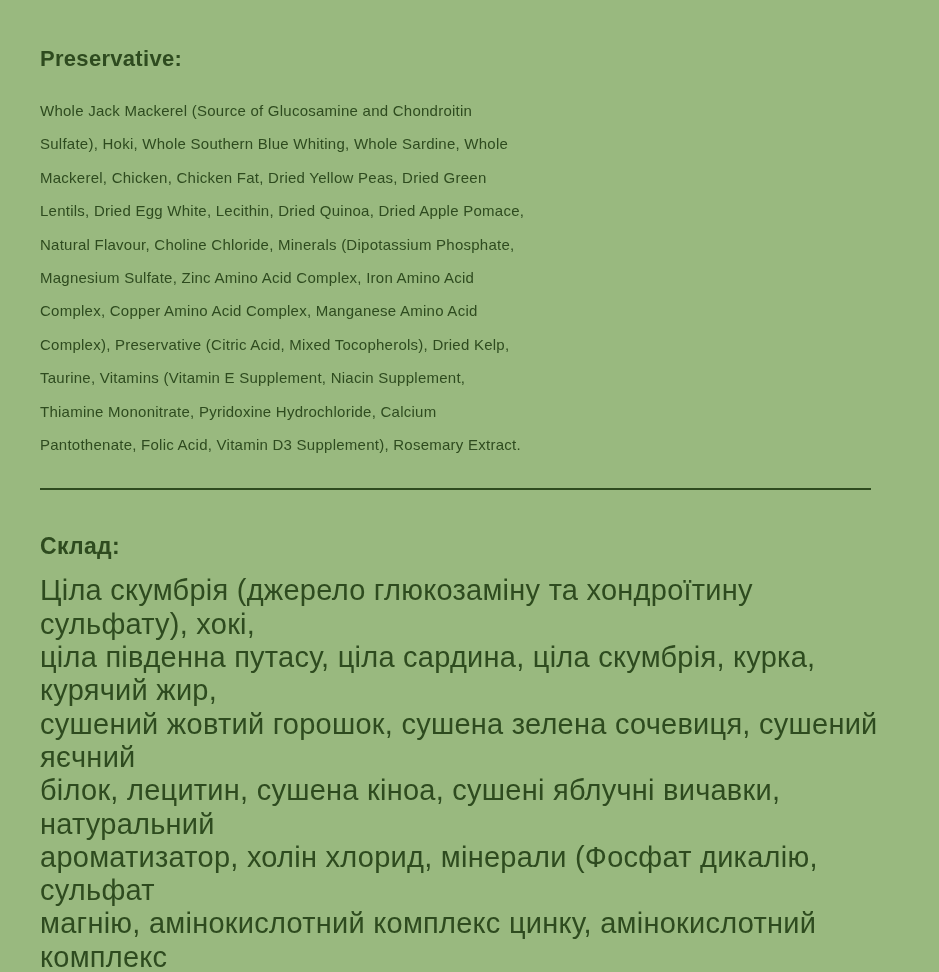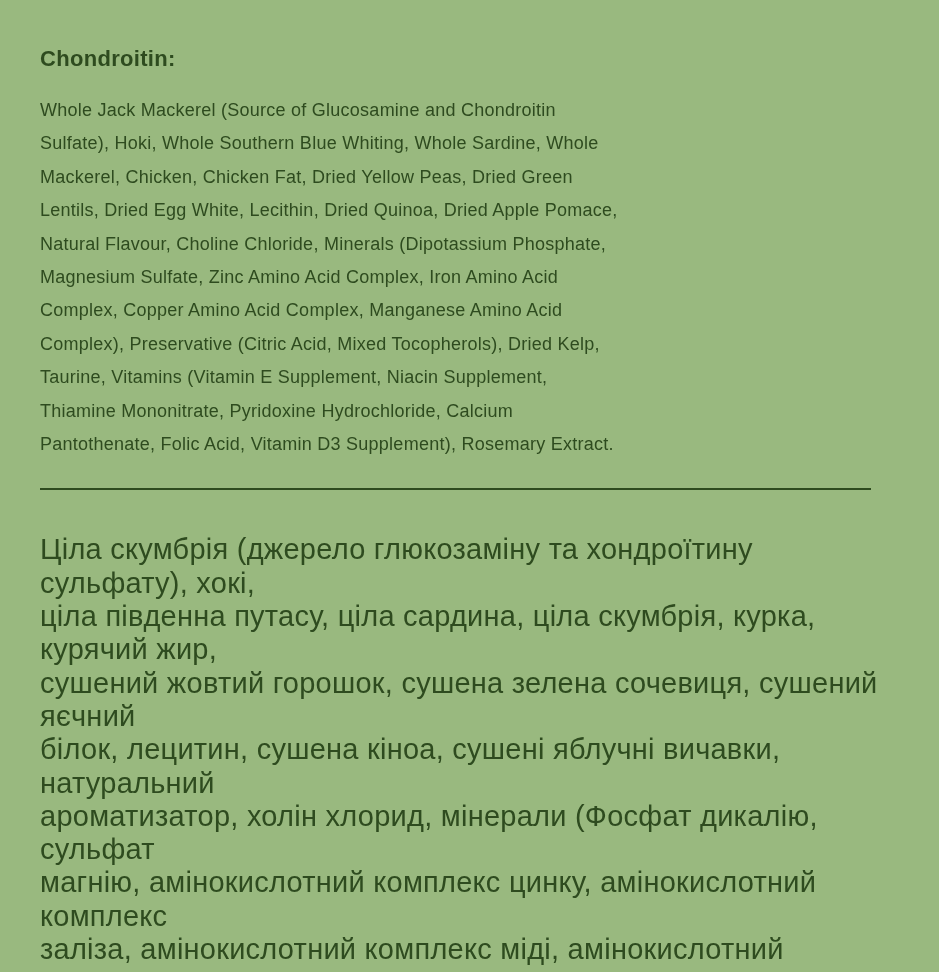--- a/index.html
+++ b/index.html
@@ -29,21 +29,21 @@
   }
   .section-heading.uk {
     font-size: 23px;
     margin-bottom: 14px;
   }
   .body-text {
     white-space: pre-line;
     letter-spacing: 0.25px;
   }
   .body-text.en {
-    font-size: 18px;
+    font-size: 15px;
     line-height: 33.4px;
   }
   .body-text.uk {
     font-size: 29px;
     line-height: 33.3px;
   }
   .divider {
     border: none;
     border-top: 2px solid var(--ink);
     width: 831px;
@@ -52,37 +52,38 @@
   .uk-section {
     margin-top: 43px;
   }
 </style>
 </head>
 <body>
 
 <div class="label">
 
   <section class="en-section">
-    <h2 class="section-heading en">Chondroitin:</h2>
+    <h2 class="section-heading en">Preservative:</h2>
     <p class="body-text en">Whole Jack Mackerel (Source of Glucosamine and Chondroitin
 Sulfate), Hoki, Whole Southern Blue Whiting, Whole Sardine, Whole
 Mackerel, Chicken, Chicken Fat, Dried Yellow Peas, Dried Green
 Lentils, Dried Egg White, Lecithin, Dried Quinoa, Dried Apple Pomace,
 Natural Flavour, Choline Chloride, Minerals (Dipotassium Phosphate,
 Magnesium Sulfate, Zinc Amino Acid Complex, Iron Amino Acid
 Complex, Copper Amino Acid Complex, Manganese Amino Acid
 Complex), Preservative (Citric Acid, Mixed Tocopherols), Dried Kelp,
 Taurine, Vitamins (Vitamin E Supplement, Niacin Supplement,
 Thiamine Mononitrate, Pyridoxine Hydrochloride, Calcium
 Pantothenate, Folic Acid, Vitamin D3 Supplement), Rosemary Extract.</p>
   </section>
 
   <hr class="divider">
 
   <section class="uk-section">
+    <h2 class="section-heading uk">Склад:</h2>
     <p class="body-text uk">Ціла скумбрія (джерело глюкозаміну та хондроїтину сульфату), хокі,
 ціла південна путасу, ціла сардина, ціла скумбрія, курка, курячий жир,
 сушений жовтий горошок, сушена зелена сочевиця, сушений яєчний
 білок, лецитин, сушена кіноа, сушені яблучні вичавки, натуральний
 ароматизатор, холін хлорид, мінерали (Фосфат дикалію, сульфат
 магнію, амінокислотний комплекс цинку, амінокислотний комплекс
 заліза, амінокислотний комплекс міді, амінокислотний комплекс
 марганцю), консервант (лимонна кислота, змішані токофероли),
 сушена ламінарія, таурин, вітаміни (добавка вітаміну Е, добавка
 ніацину, мононітрат тіаміну, піридоксин). Гідрохлорид, пантотенат

